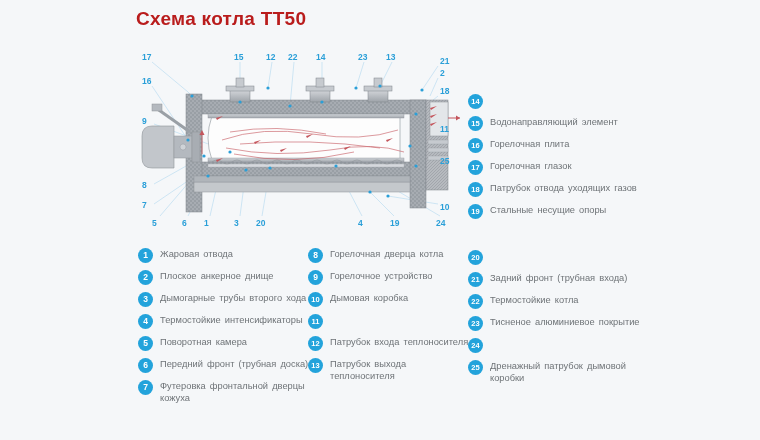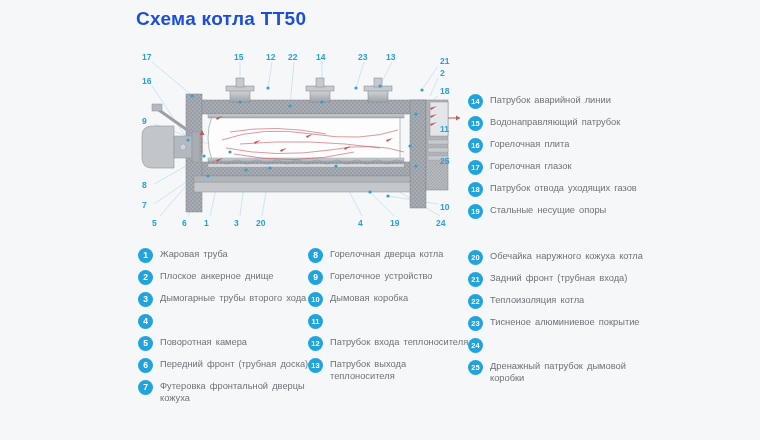--- a/index.html
+++ b/index.html
@@ -7,21 +7,21 @@
     width:760px;height:440px;
     background:#f5f7f9;
     font-family:"Liberation Sans","DejaVu Sans",sans-serif;
     overflow:hidden;position:relative;
   }
   #page{position:absolute;inset:0;}
 
   
   .title{
     position:absolute;left:136px;top:8px;
-    font-size:19px;font-weight:bold;color:#1d4ed8;
+    font-size:19px;font-weight:bold;color:#b91c1c;
     letter-spacing:.3px;white-space:nowrap;
   }
 
   
   .diagram{position:absolute;left:130px;top:44px;width:330px;height:190px;}
   .diagram svg{display:block;}
 
   
   .legend-col{position:absolute;}
   #legend-col-1{left:138px;top:248px;width:175px;}
@@ -238,32 +238,33 @@
         <text x="228" y="182">4</text>
           <text x="260" y="182">19</text>
           <text x="306" y="182">24</text>
       </g>
     </svg>
   </div>
 
   <div class="legend-col" id="legend-col-1">
       <div class="legend-item">
         <div class="badge">1</div>
-        <div class="legend-text">Жаровая труба</div>
+        <div class="legend-text">Жаровая отвода</div>
       </div>
       <div class="legend-item">
         <div class="badge">2</div>
         <div class="legend-text">Плоское анкерное днище</div>
       </div>
       <div class="legend-item">
         <div class="badge">3</div>
         <div class="legend-text">Дымогарные трубы второго хода</div>
       </div>
       <div class="legend-item">
         <div class="badge">4</div>
+        <div class="legend-text">Термостойкие интенсификаторы</div>
       </div>
       <div class="legend-item">
         <div class="badge">5</div>
         <div class="legend-text">Поворотная камера</div>
       </div>
       <div class="legend-item">
         <div class="badge">6</div>
         <div class="legend-text">Передний фронт (трубная доска)</div>
       </div>
       <div class="legend-item">
@@ -292,25 +293,24 @@
         <div class="legend-text">Патрубок входа теплоносителя</div>
       </div>
       <div class="legend-item">
         <div class="badge wide">13</div>
         <div class="legend-text">Патрубок выхода теплоносителя</div>
       </div>
     </div>
   <div class="legend-col" id="legend-col-3a">
       <div class="legend-item">
         <div class="badge wide">14</div>
-        <div class="legend-text">Патрубок аварийной линии</div>
       </div>
       <div class="legend-item">
         <div class="badge wide">15</div>
-        <div class="legend-text">Водонаправляющий патрубок</div>
+        <div class="legend-text">Водонаправляющий элемент</div>
       </div>
       <div class="legend-item">
         <div class="badge wide">16</div>
         <div class="legend-text">Горелочная плита</div>
       </div>
       <div class="legend-item">
         <div class="badge wide">17</div>
         <div class="legend-text">Горелочная глазок</div>
       </div>
       <div class="legend-item">
@@ -318,29 +318,28 @@
         <div class="legend-text">Патрубок отвода уходящих газов</div>
       </div>
       <div class="legend-item">
         <div class="badge wide">19</div>
         <div class="legend-text">Стальные несущие опоры</div>
       </div>
     </div>
   <div class="legend-col" id="legend-col-3b">
       <div class="legend-item">
         <div class="badge wide">20</div>
-        <div class="legend-text">Обечайка наружного кожуха котла</div>
       </div>
       <div class="legend-item">
         <div class="badge wide">21</div>
         <div class="legend-text">Задний фронт (трубная входа)</div>
       </div>
       <div class="legend-item">
         <div class="badge wide">22</div>
-        <div class="legend-text">Теплоизоляция котла</div>
+        <div class="legend-text">Термостойкие котла</div>
       </div>
       <div class="legend-item">
         <div class="badge wide">23</div>
         <div class="legend-text">Тисненое алюминиевое покрытие</div>
       </div>
       <div class="legend-item">
         <div class="badge wide">24</div>
       </div>
       <div class="legend-item">
         <div class="badge wide">25</div>

